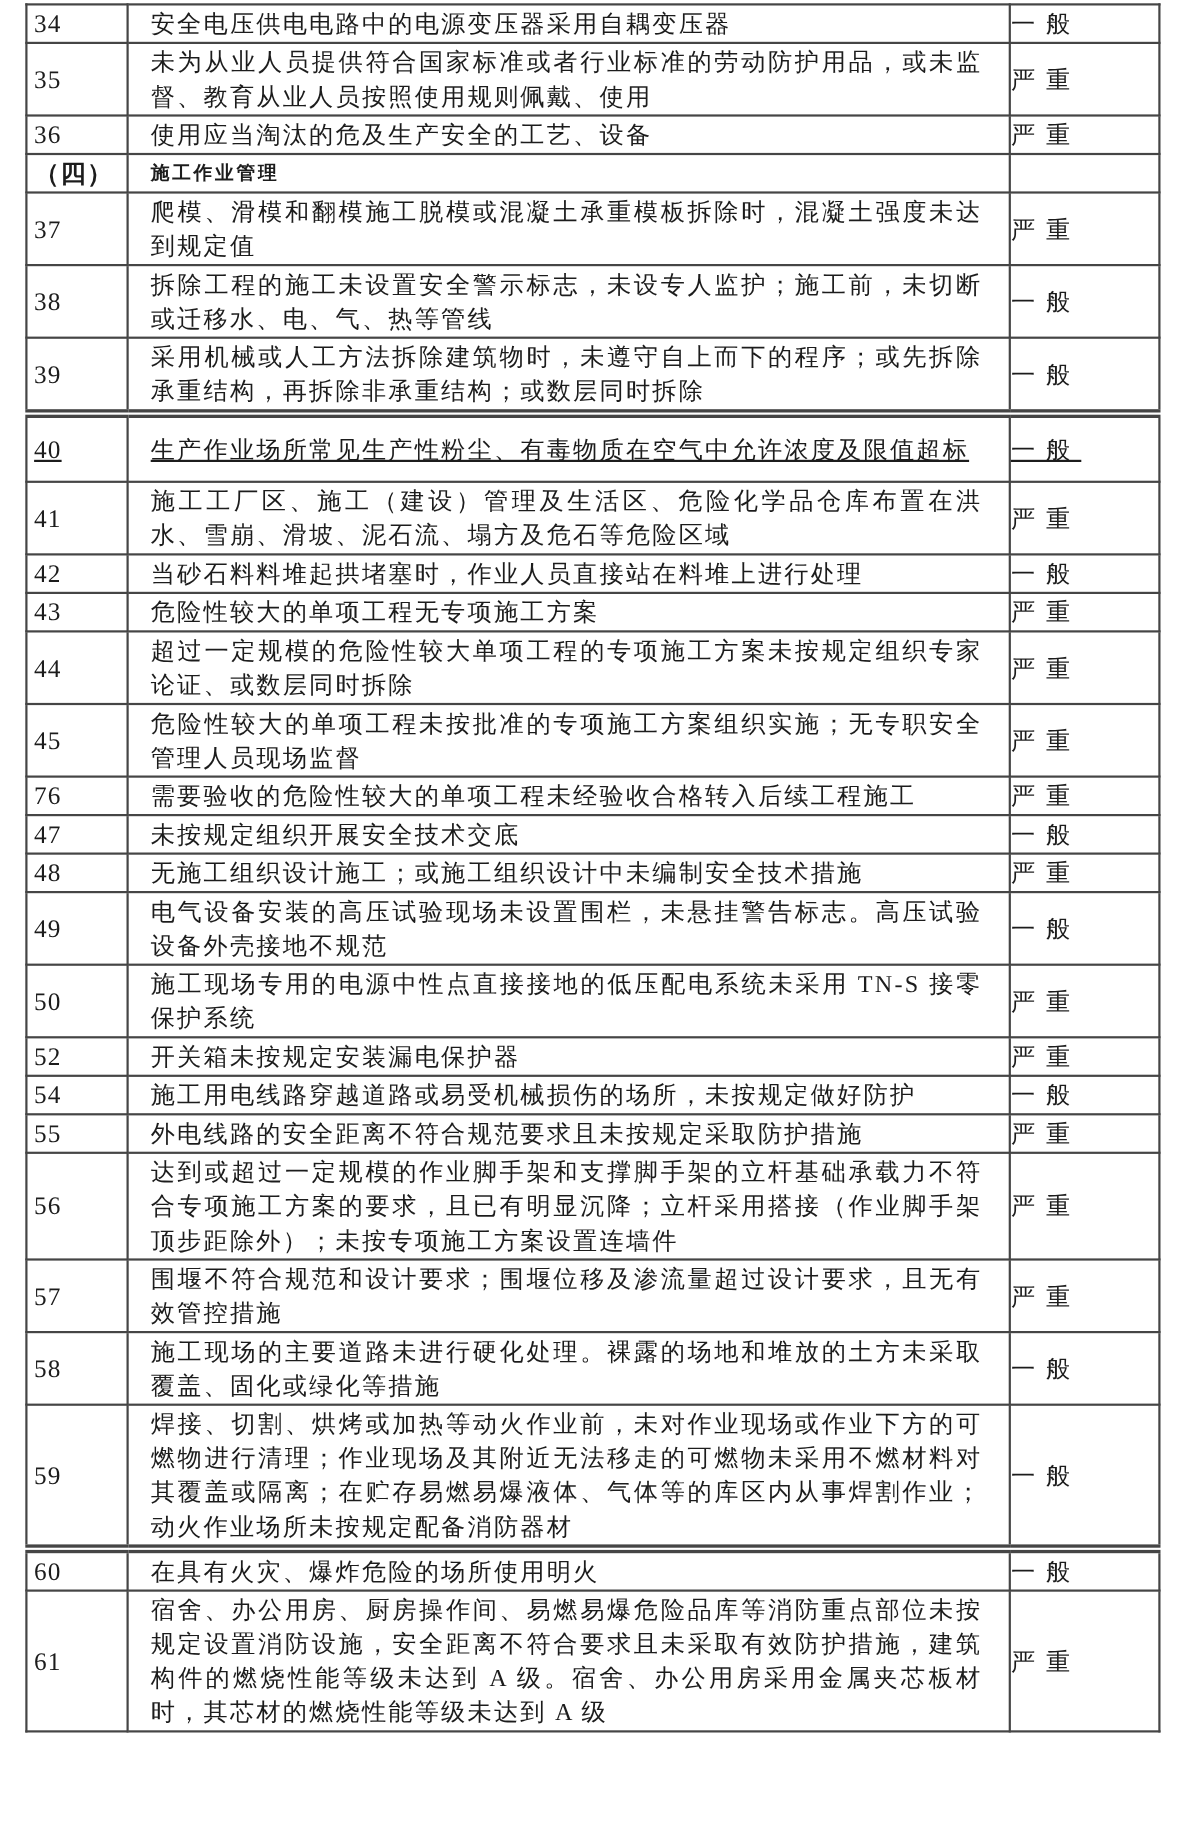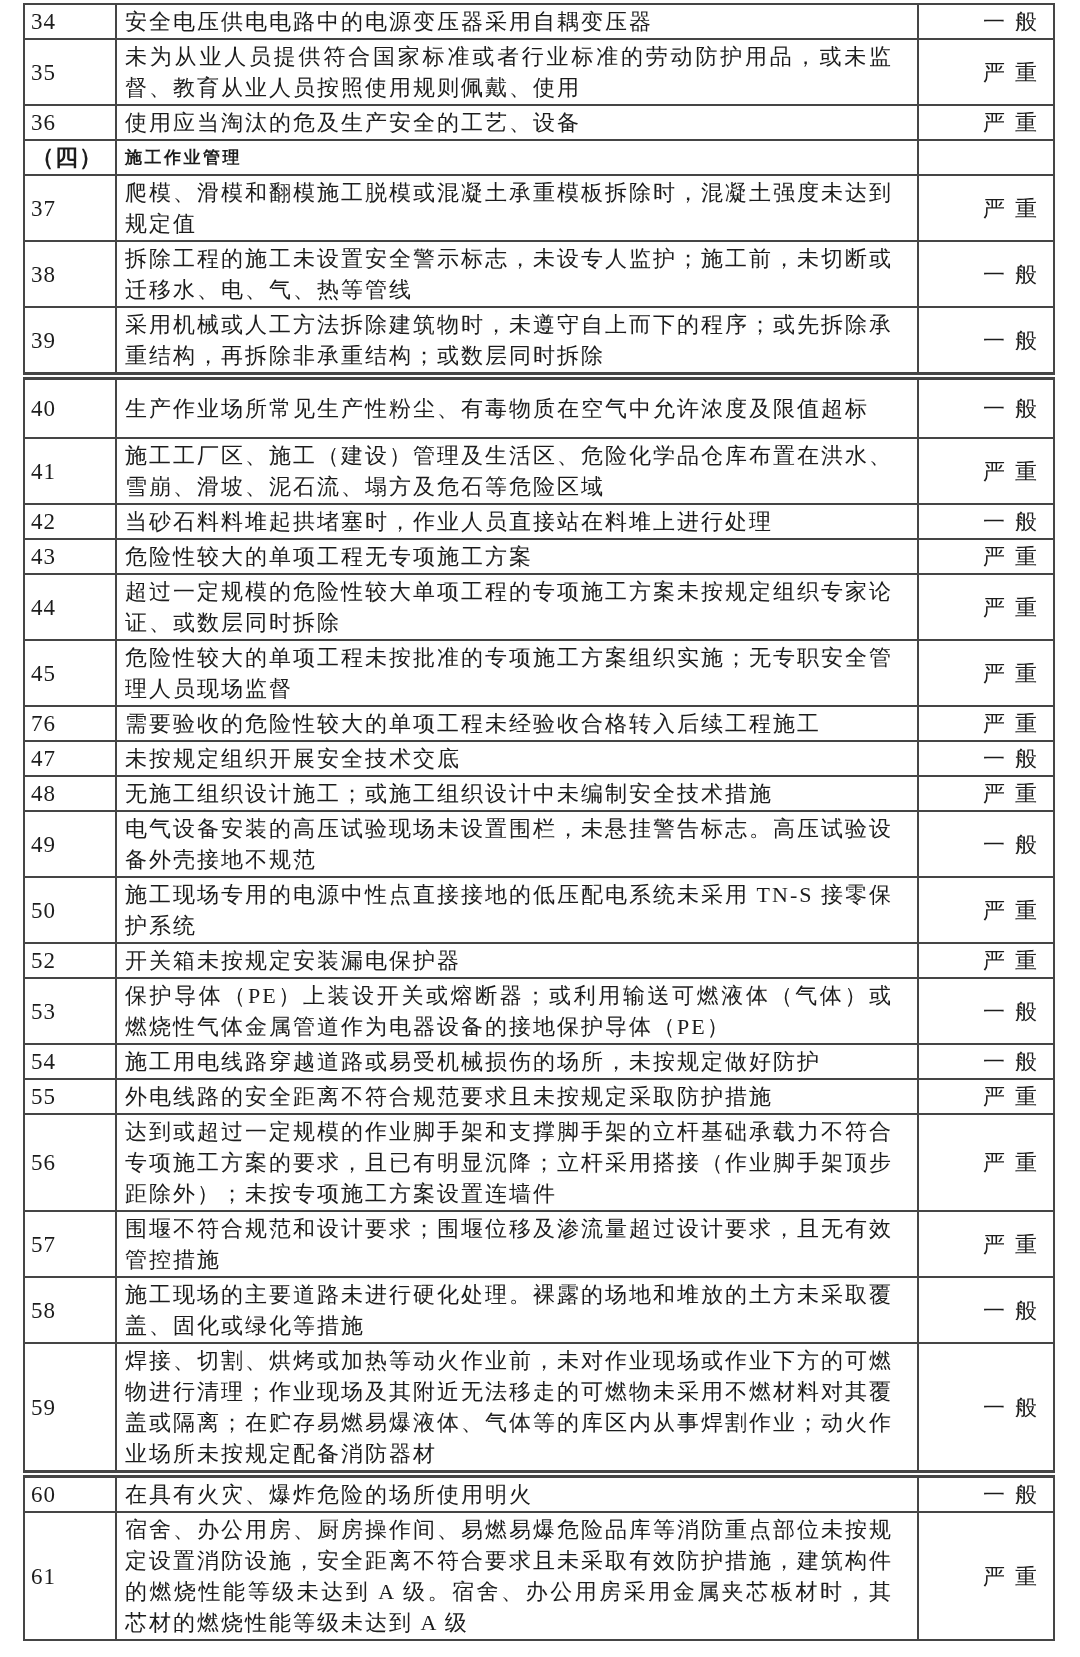--- a/index.html
+++ b/index.html
@@ -36,41 +36,41 @@
     word-break: break-all;
   }
   td.num {
     text-align: left;
     letter-spacing: 1px;
     font-size: 23px;
   }
   td.desc {
     text-align: justify;
     letter-spacing: 2px;
-    padding-left: 8px;
+    padding-left: 20px;
     padding-right: 24px;
   }
   td.sev {
-    text-align: right;
+    text-align: left;
     letter-spacing: 10px;
     padding-left: 0;
     white-space: nowrap;
   }
   tr.section-row td {
     font-weight: bold;
   }
   tr.section-row td.desc {
     letter-spacing: 2.5px;
     font-size: 17px;
   }
   tr.page-break td {
     border-top: 8px double #454545;
   }
   
-  tbody tr:nth-child(8) { height: 62px; }
+  tbody tr:nth-child(8) { height: 62px; text-decoration: underline; }
   tbody tr:nth-child(4) { height: 33px; }
 </style>
 </head>
 <body>
 
 <div class="sheet">
   <table class="checklist">
     <colgroup>
       <col class="c-num">
       <col class="c-desc">
@@ -166,25 +166,20 @@
     <td class="num">50</td>
     <td class="desc">施工现场专用的电源中性点直接接地的低压配电系统未采用 TN-S 接零保护系统</td>
     <td class="sev">严重</td>
   </tr>
         <tr>
     <td class="num">52</td>
     <td class="desc">开关箱未按规定安装漏电保护器</td>
     <td class="sev">严重</td>
   </tr>
         <tr>
-    <td class="num">53</td>
-    <td class="desc">保护导体（PE）上装设开关或熔断器；或利用输送可燃液体（气体）或燃烧性气体金属管道作为电器设备的接地保护导体（PE）</td>
-    <td class="sev">一般</td>
-  </tr>
-        <tr>
     <td class="num">54</td>
     <td class="desc">施工用电线路穿越道路或易受机械损伤的场所，未按规定做好防护</td>
     <td class="sev">一般</td>
   </tr>
         <tr>
     <td class="num">55</td>
     <td class="desc">外电线路的安全距离不符合规范要求且未按规定采取防护措施</td>
     <td class="sev">严重</td>
   </tr>
         <tr>

